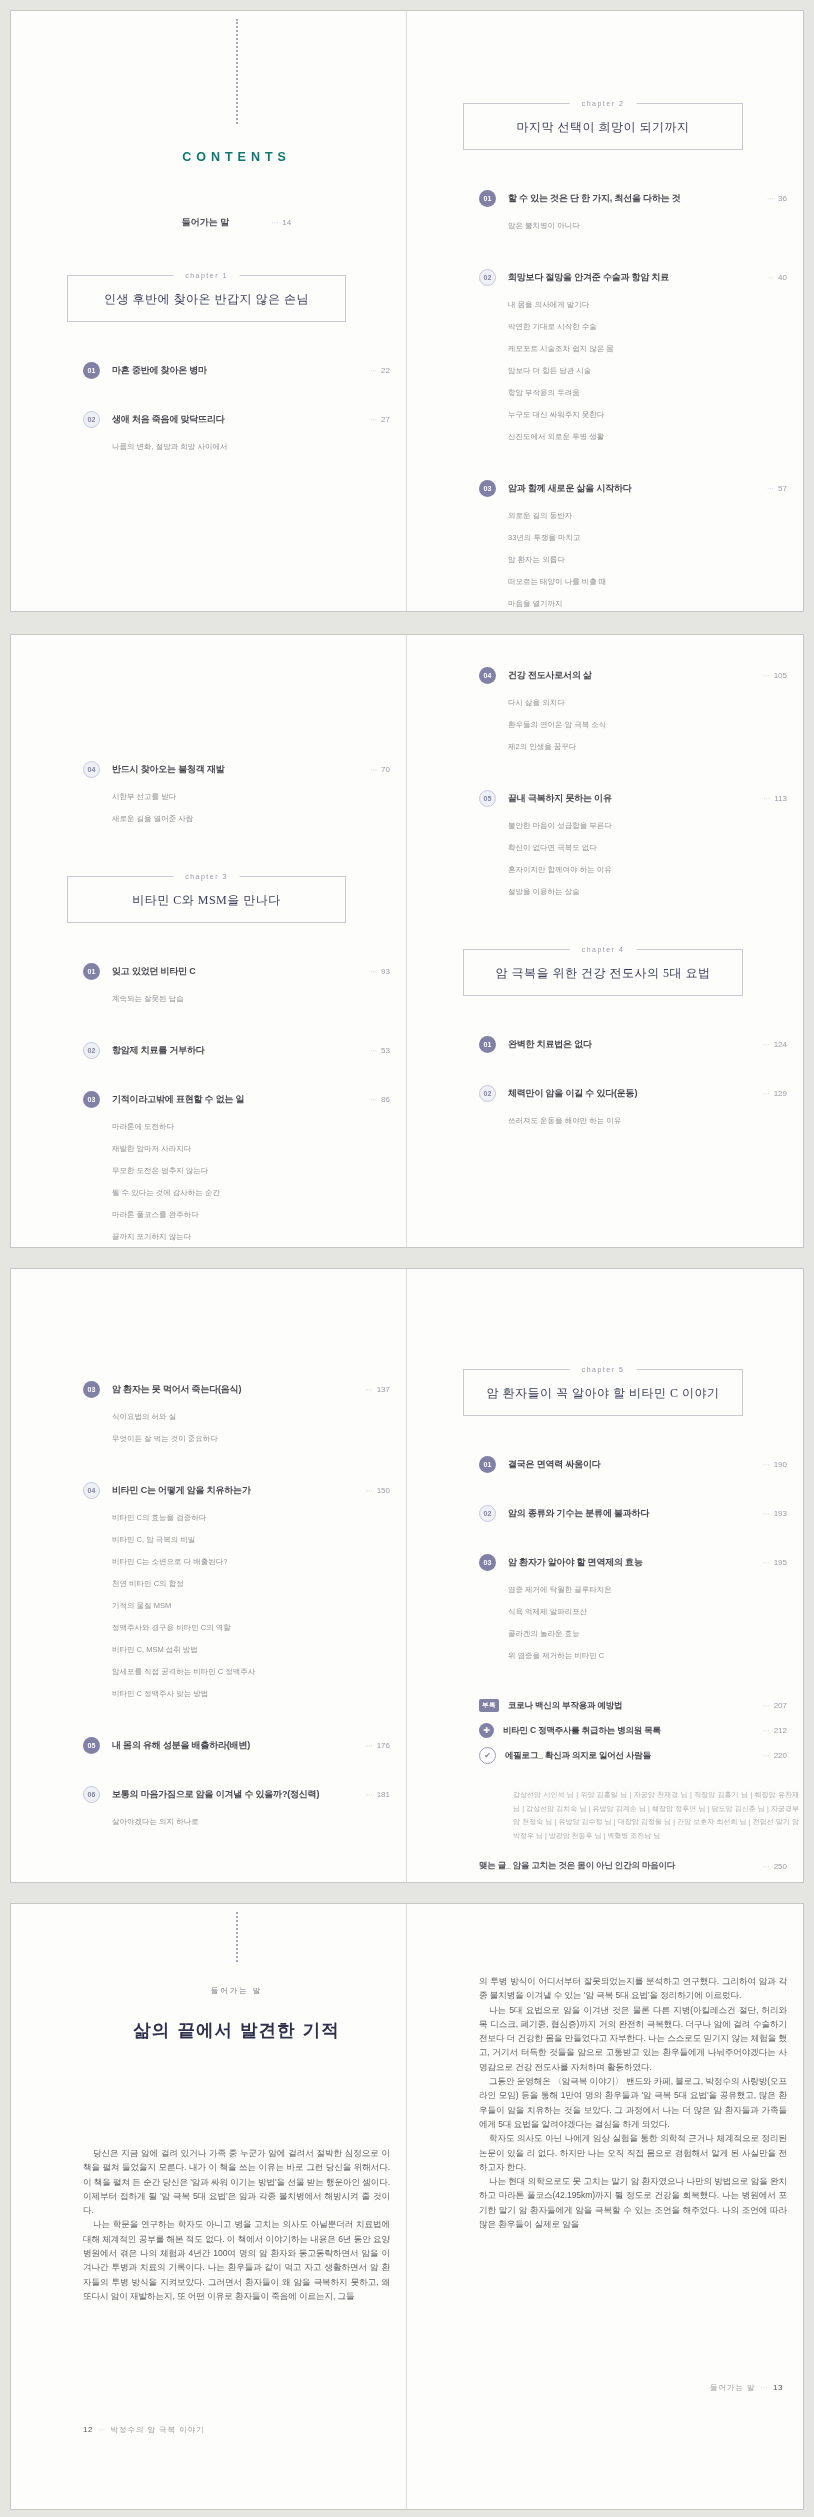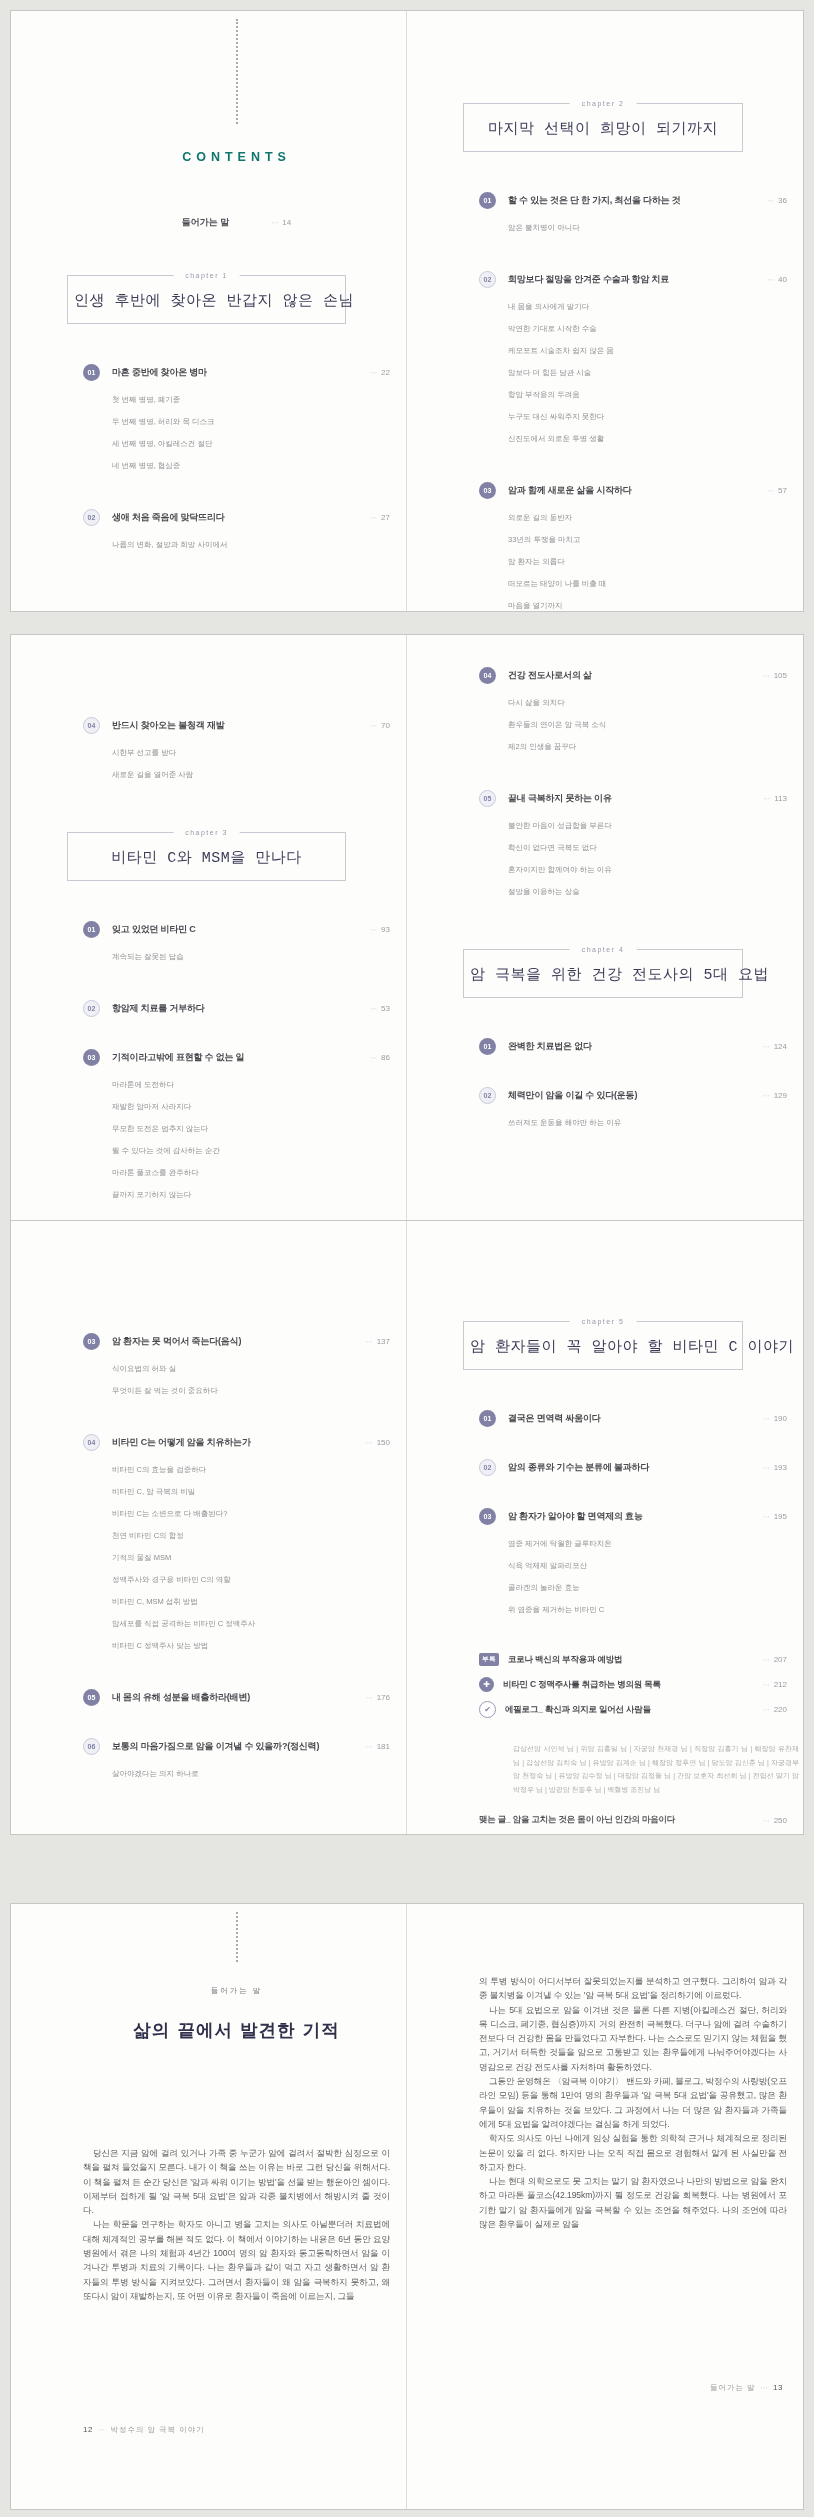--- a/index.html
+++ b/index.html
@@ -1,33 +1,33 @@
 <!DOCTYPE html>
 <html><head>
 <meta charset="utf-8">
 <style>
   html,body{margin:0;padding:0}
   body{width:814px;height:2517px;position:relative;background:#e5e5e2;font-family:"Liberation Sans",sans-serif;}
   .spread{position:absolute;left:10px;width:794px;background:#fdfdfb;border:1px solid #c7c7c3;box-sizing:border-box;display:flex;}
-  .s1{top:10px;height:602px}.s2{top:634px;height:614px}.s3{top:1220px;height:615px}.s4{top:1903px;height:607px}
+  .s1{top:10px;height:602px}.s2{top:634px;height:614px}.s3{top:1268px;height:615px}.s4{top:1903px;height:607px}
   .pg{width:50%;box-sizing:border-box;position:relative;padding:0 16px 0 72px;overflow:hidden;}
   .pg.left{border-right:1px solid #dcdcd8;}
-  #s1L{padding-top:8px}#s1R{padding-top:46px}#s2L{padding-top:50px}#s2R{}
+  #s1L{padding-top:8px}#s1R{padding-top:46px}#s2L{padding-top:94px}#s2R{}
   #s3L{padding-top:80px}#s3R{padding-top:54px}#s4L{padding-top:8px}#s4R{padding-top:70px}
   .dotted{width:0;height:105px;border-left:2px dotted #a8a8b4;margin:0 auto 26px;}
   .s4 .dotted{height:50px;margin-bottom:24px}
   .contents{text-align:center;font-size:12.5px;font-weight:bold;letter-spacing:5px;color:#0f766e;margin-bottom:52px;}
   .tocrow{display:flex;align-items:center;}
   .tocrow.center{justify-content:center;gap:42px;}
   .trlabel{font-size:9px;font-weight:bold;color:#4a4a52;}
   .tocrow.closing{margin-top:18px;}
   .tocrow.closing .trlabel{font-size:8.5px;color:#55555c;letter-spacing:-0.2px;}
   .chapter-box{position:relative;border:1px solid #c9c9d2;margin:46px 44px 40px -16px;padding:15px 6px 13px;text-align:center;}
   .chapter-label{position:absolute;top:-5px;left:50%;transform:translateX(-50%);background:#fdfdfb;padding:0 12px;font-size:7px;color:#9898ac;letter-spacing:1.5px;line-height:10px;white-space:nowrap;}
-  .chapter-title{font-family:Liberation Mono, monospace;font-size:15px;color:#3b3b58;letter-spacing:0.5px;white-space:nowrap;}
+  .chapter-title{font-family:Liberation Serif, serif;font-size:12px;color:#3b3b58;letter-spacing:0.5px;white-space:nowrap;}
   .toc-item{display:flex;align-items:center;margin-top:32px;}
   .num{flex:none;width:17px;height:17px;border-radius:50%;margin-right:12px;display:flex;align-items:center;justify-content:center;font-size:7px;font-weight:bold;}
   .num.filled{background:#8181a5;color:#fff;}
   .num.open{background:#eff0f6;border:1px solid #c8c8da;color:#8181a5;width:15px;height:15px;}
   .ititle{font-size:9px;font-weight:bold;color:#48484e;letter-spacing:-0.2px;white-space:nowrap;}
   .ipage{margin-left:auto;padding-left:10px;font-size:8px;color:#9b9ba6;white-space:nowrap;}
   .tocrow.center .ipage{margin-left:0;padding-left:0;}
   .dots{color:#bcbcc6;margin-right:4px;font-size:7px;}
   .subs{padding-left:29px;margin-top:8px;margin-bottom:14px;}
   .subline{font-size:7.5px;color:#8f8f93;line-height:22px;white-space:nowrap;}
@@ -64,26 +64,20 @@
       </div>
       <div class="chapter-box">
         <span class="chapter-label">chapter 1</span>
         <div class="chapter-title">인생 후반에 찾아온 반갑지 않은 손님</div>
       </div>
       <div class="toc-item">
         <span class="num filled">01</span>
         <span class="ititle">마흔 중반에 찾아온 병마</span>
         <span class="ipage"><span class="dots">⋯</span><span>22</span></span>
       </div>
-      <div class="subs">
-        <div class="subline">첫 번째 병명, 폐기종</div>
-        <div class="subline">두 번째 병명, 허리와 목 디스크</div>
-        <div class="subline">세 번째 병명, 아킬레스건 절단</div>
-        <div class="subline">네 번째 병명, 협심증</div>
-      </div>
       <div class="toc-item">
         <span class="num open">02</span>
         <span class="ititle">생애 처음 죽음에 맞닥뜨리다</span>
         <span class="ipage"><span class="dots">⋯</span><span>27</span></span>
       </div>
       <div class="subs">
         <div class="subline">나름의 변화, 절망과 희망 사이에서</div>
       </div>
     </div>
   <div class="pg right" id="s1R">

